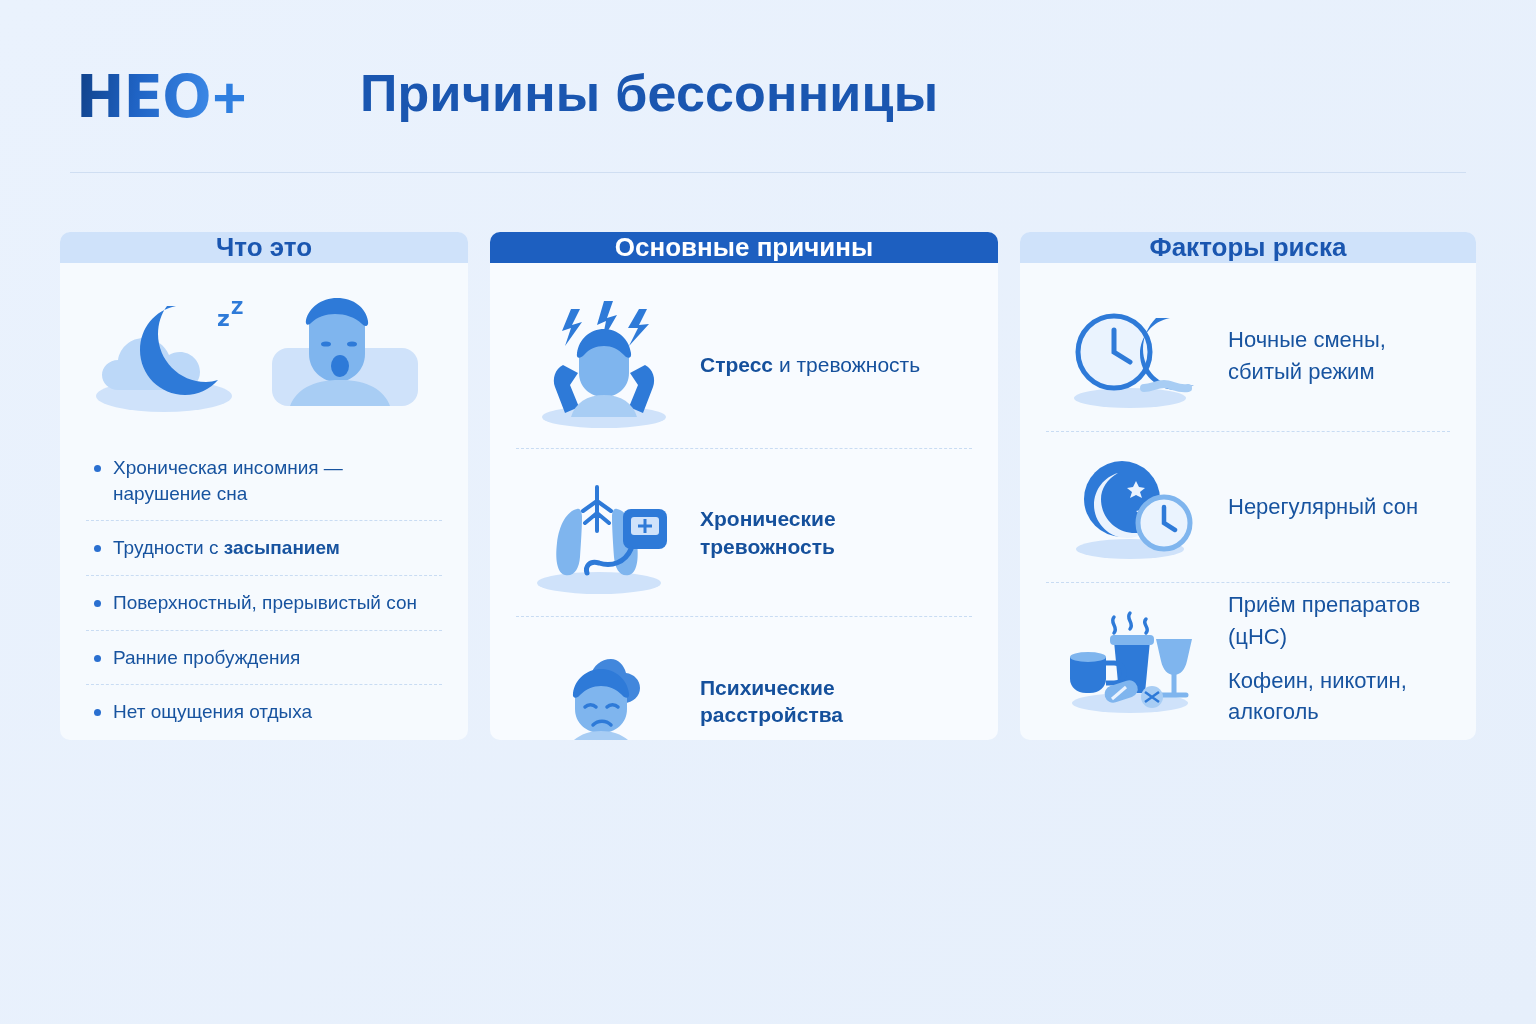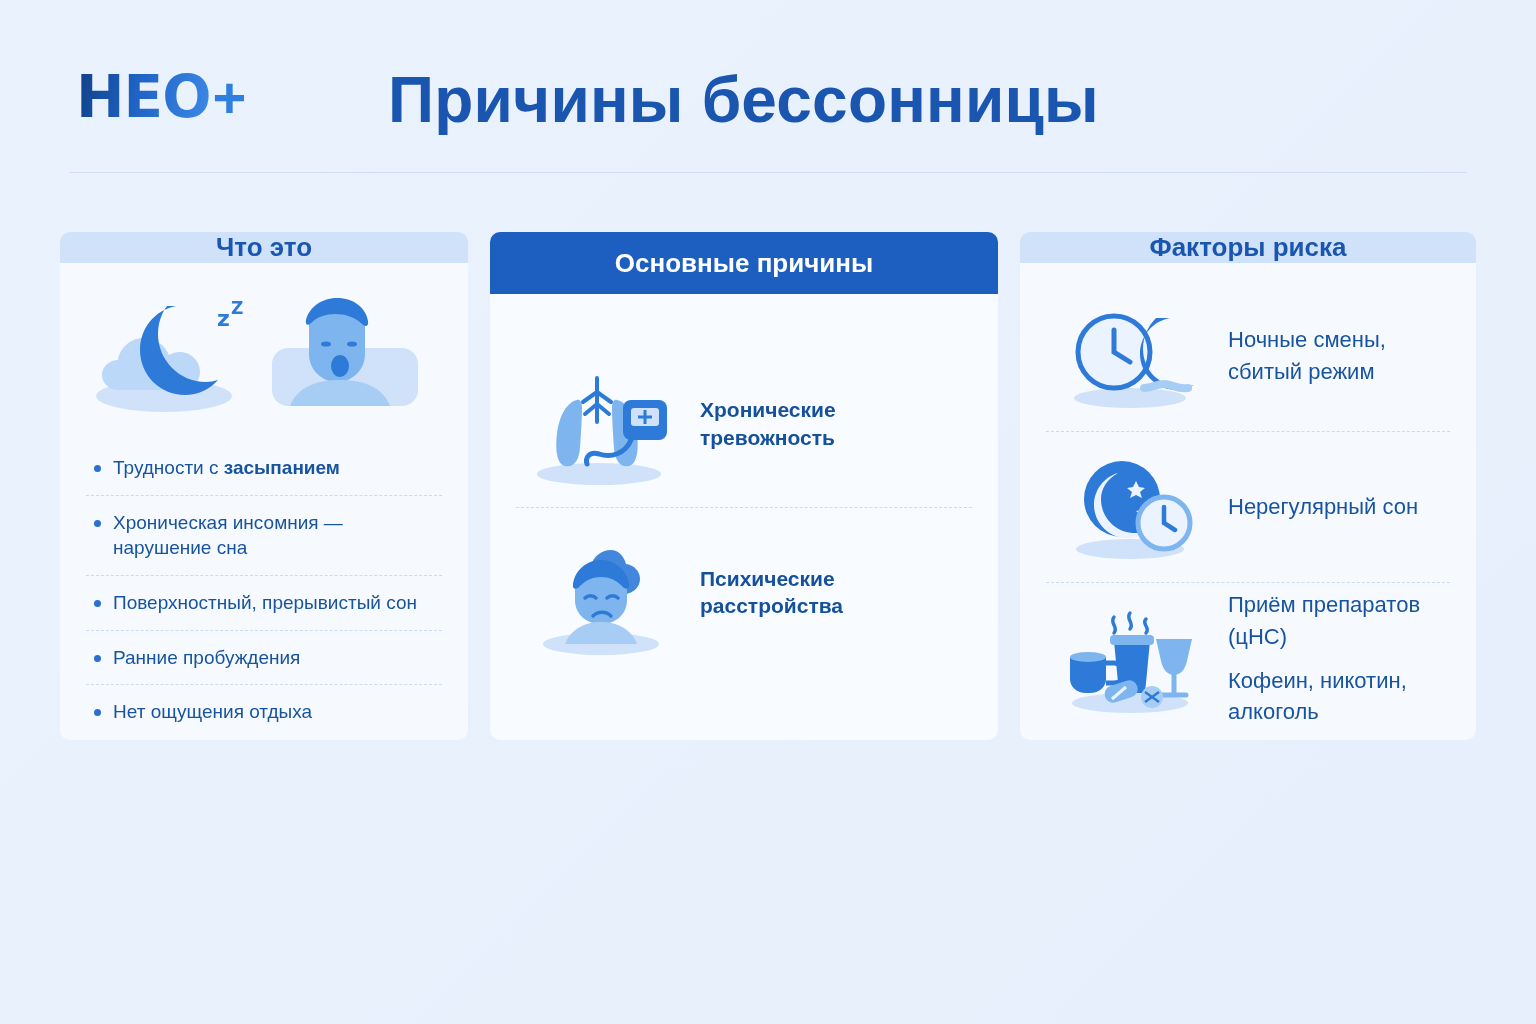--- a/index.html
+++ b/index.html
@@ -37,22 +37,22 @@
     font-family: "DejaVu Sans", sans-serif;
   }
   .logo-plus {
     font-size: 58px;
     font-weight: bold;
     color: #2f7fe0;
     margin-left: 2px;
   }
   .title {
     position: absolute;
-    left: 388px; top: 63px;
-    font-size: 64px;
+    left: 360px; top: 63px;
+    font-size: 52px;
     font-weight: bold;
     color: #1a56b0;
     letter-spacing: 0.2px;
   }
   .header-rule {
     position: absolute;
     left: 70px; right: 70px; top: 172px;
     height: 1px;
     background: #cfdef2;
   }
@@ -65,21 +65,21 @@
     display: flex;
     gap: 22px;
   }
   .card {
     border-radius: 10px;
     overflow: hidden;
     display: flex;
     flex-direction: column;
   }
   .card.col1 { width: 408px; background: #f6fafe; }
-  .card.col2 { width: 508px; background: #f8fbff; gap: 28px; }
+  .card.col2 { width: 508px; background: #f8fbff; }
   .card.col3 { width: 456px; background: #f6fafe; }
 
   .card-head {
     height: 62px;
     display: flex;
     align-items: center;
     justify-content: center;
     font-size: 26px;
     font-weight: bold;
   }
@@ -210,25 +210,25 @@
             <ellipse cx="258" cy="58" rx="5" ry="2.6" fill="#2e7ad8"></ellipse>
             <ellipse cx="246" cy="80" rx="9" ry="11" fill="#2e7ad8"></ellipse>
 
             <path d="M196 120c6-16 22-26 50-26s44 10 50 26z" fill="#a8cdf4"></path>
           </svg>
         </div>
 
         <div class="bullets">
           <div class="bullet-row">
             <span class="dot"></span>
+            <span class="bullet-text">Хроническая инсомния — нарушение сна</span>
+          </div>
+          <div class="bullet-row">
+            <span class="dot"></span>
             <span class="bullet-text"><span>Трудности с </span><b>засыпанием</b></span>
-          </div>
-          <div class="bullet-row">
-            <span class="dot"></span>
-            <span class="bullet-text">Хроническая инсомния — нарушение сна</span>
           </div>
           <div class="bullet-row">
             <span class="dot"></span>
             <span class="bullet-text">Поверхностный, прерывистый сон</span>
           </div>
           <div class="bullet-row">
             <span class="dot"></span>
             <span class="bullet-text strong">Ранние пробуждения</span>
           </div>
           <div class="bullet-row">
@@ -236,20 +236,40 @@
             <span class="bullet-text">Нет ощущения отдыха</span>
           </div>
         </div>
       </div>
     </div>
 
     <div class="card col2">
       <div class="card-head">Основные причины</div>
       <div class="card-body">
 
+        <div class="cause-row">
+          <div class="cause-icon">
+            <svg width="170" height="132" viewBox="0 0 170 132">
+              <ellipse cx="85" cy="118" rx="62" ry="11" fill="#cfe2fa"></ellipse>
+
+              <path d="M52 10l-9 22 9-3-6 18 17-24-10 3 8-16z" fill="#2e7ad8"></path>
+              <path d="M85 2l-7 24 9-4-4 20 15-26-10 3 6-17z" fill="#2e7ad8"></path>
+              <path d="M120 10l-11 19 10 0-9 18 20-22-10 1 8-16z" fill="#2e7ad8"></path>
+
+              <path d="M60 58c0-16 11-26 25-26s25 10 25 26v16c0 14-11 24-25 24s-25-10-25-24z" fill="#7fb5ee"></path>
+              <path d="M58 54c2-14 13-24 27-24s25 10 27 24c1 6-4 6-7 2-6-6-12-9-20-9s-15 3-20 9c-4 4-8 4-7-2z" fill="#2e7ad8"></path>
+
+              <path d="M44 66c-8 4-11 14-8 22l10 26 14-6-9-22 8-12z" fill="#2e7ad8"></path>
+              <path d="M126 66c8 4 11 14 8 22l-10 26-14-6 9-22-8-12z" fill="#2e7ad8"></path>
+
+              <path d="M52 118c4-14 16-22 33-22s29 8 33 22z" fill="#a8cdf4"></path>
+            </svg>
+          </div>
+          <div class="cause-label"><span>Стресс</span><span class="reg"> и тревожность</span></div>
+        </div>
 
         <div class="cause-row">
           <div class="cause-icon">
             <svg width="170" height="132" viewBox="0 0 170 132">
               <ellipse cx="80" cy="116" rx="62" ry="11" fill="#cfe2fa"></ellipse>
 
               <path d="M58 42c-10 2-18 16-20 34-2 16 0 30 8 32 9 2 14-6 15-18 1-14 2-30 2-40 0-6-2-9-5-8z" fill="#7fb5ee"></path>
               <path d="M98 42c10 2 18 16 20 34 2 16 0 30-8 32-9 2-14-6-15-18-1-14-2-30-2-40 0-6 2-9 5-8z" fill="#7fb5ee"></path>
               <path d="M78 20v44M78 34l-14 10M78 46l-12 10M78 34l14 10M78 46l12 10" stroke="#2e7ad8" stroke-width="4" fill="none" stroke-linecap="round"></path>
 

